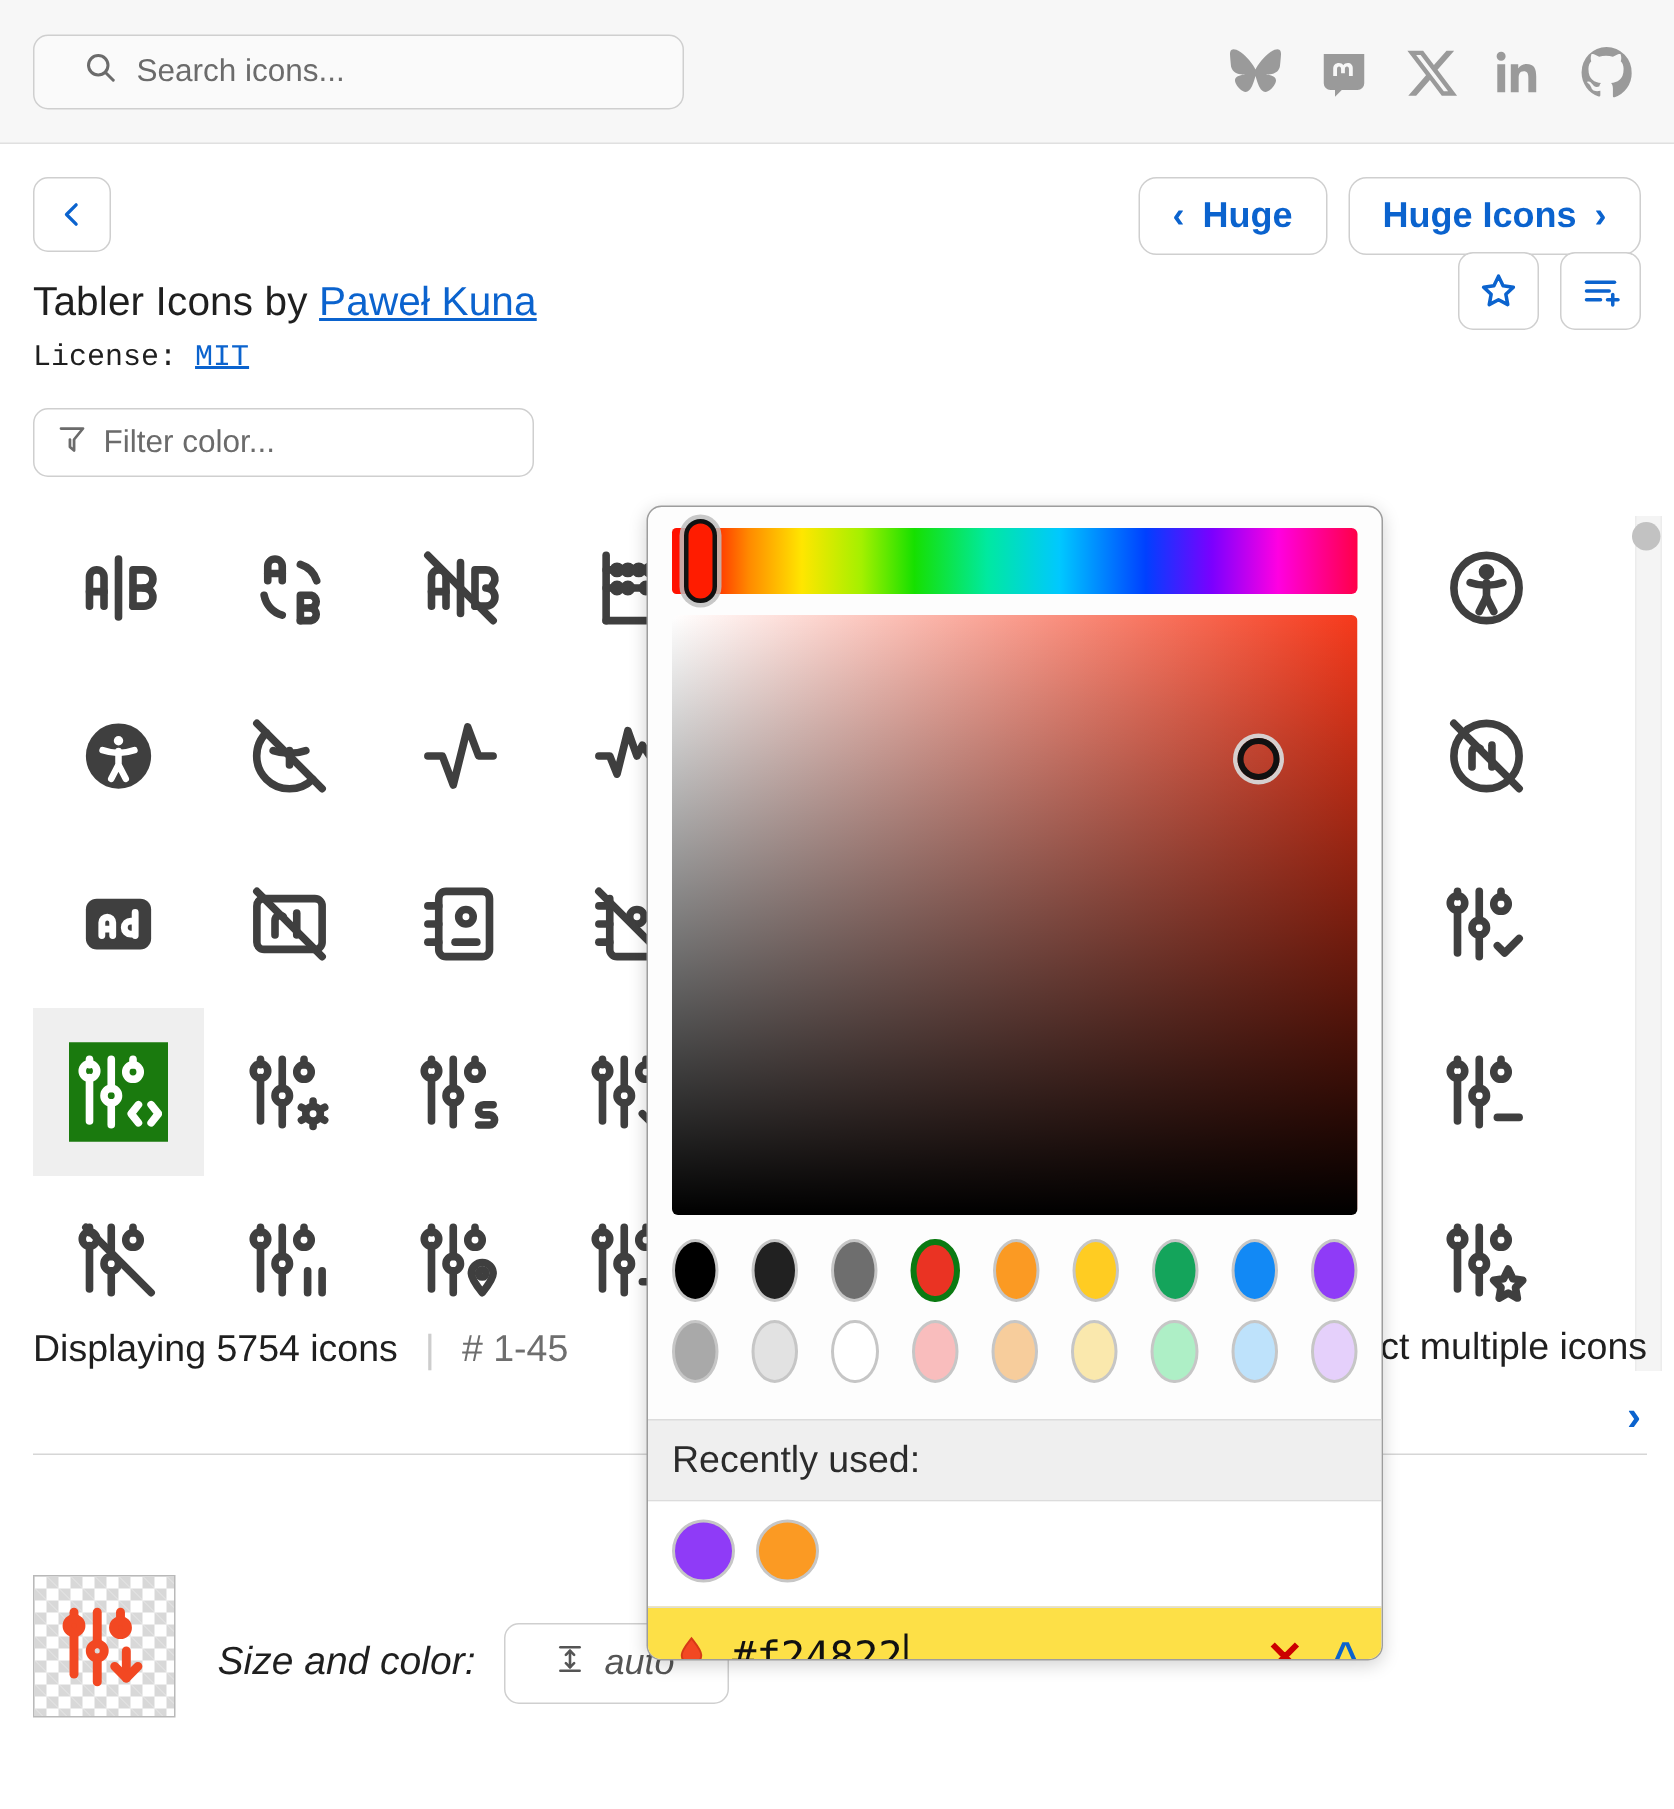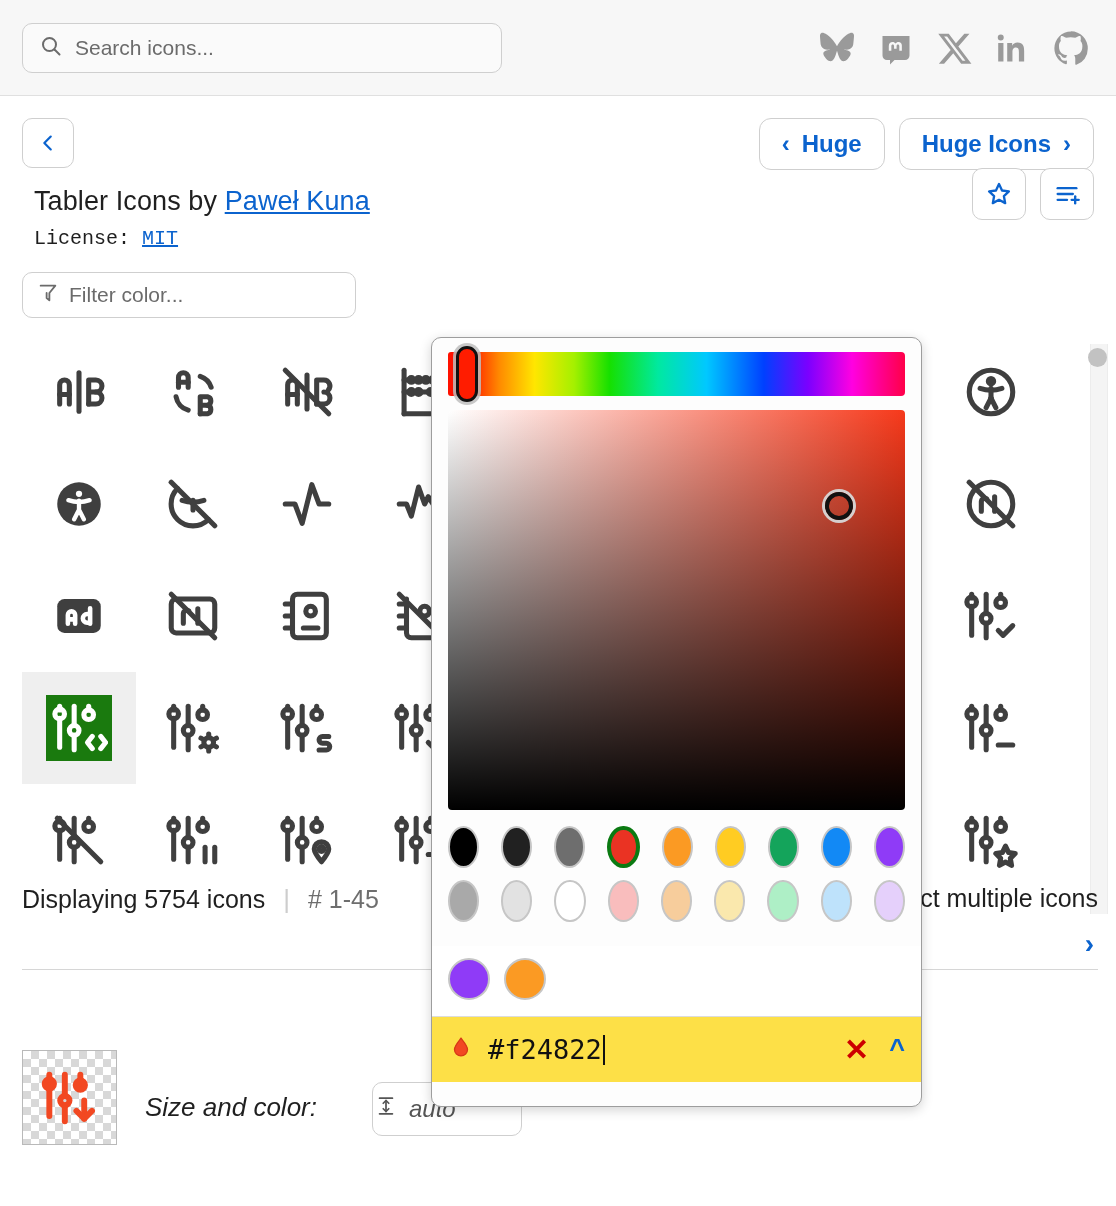--- a/index.html
+++ b/index.html
@@ -13,23 +13,23 @@
     overflow: hidden;
   }
 
   
   .topbar {
     position: absolute; left:0; top:0; width:1116px; height:96px;
     background:#f7f7f7; border-bottom:1px solid #e0e0e0;
     display:flex; align-items:center; padding: 0 22px;
   }
   .search-box {
-    width: 480px; height: 50px;
+    width: 434px; height: 50px;
     background:#fafafa; border:1px solid #cfcfcf; border-radius:10px;
-    display:flex; align-items:center; gap:12px; padding: 0 16px;
+    display:flex; align-items:center; gap:12px; padding: 0 32px;
   }
   .search-box .ph { color:#6b6b6b; font-size:21px; }
   .socials { margin-left:auto; display:flex; align-items:center; gap:22px; padding-right:4px;}
   .socials svg { display:block; fill:#9a9a9a; }
 
   
   .content { position:absolute; left:0; top:96px; width:1116px; }
 
   .nav-row { position:relative; height:78px; }
   .back-btn {
@@ -38,21 +38,21 @@
     display:flex; align-items:center; justify-content:center;
   }
   .pill-group { position:absolute; right:22px; top:22px; display:flex; gap:14px; }
   .pill {
     height:52px; border:1px solid #cfcfcf; border-radius:12px; background:#fff;
     display:flex; align-items:center; gap:12px; padding: 0 22px;
     color:#0b63ce; font-size:24px; font-weight:bold;
   }
   .chev { color:#0b63ce; font-size:24px; font-weight:bold; line-height:1; }
 
-  .title-row { padding: 12px 22px 0 34px; position:relative; }
+  .title-row { padding: 12px 22px 0 22px; position:relative; }
   .title { font-size:27px; letter-spacing:.1px; }
   .title a, .license a { color:#0b63ce; text-decoration:underline; }
   .license { font-size:20px; margin-top:10px;font-family:Liberation Mono, monospace; }
 
   .icon-actions { position:absolute; right:22px; top:-6px; display:flex; gap:14px; }
   .sq-btn {
     width:54px; height:52px; border:1px solid #cfcfcf; border-radius:10px; background:#fff;
     display:flex; align-items:center; justify-content:center;
   }
   .sq-btn svg { stroke:#0b63ce; }
@@ -109,21 +109,21 @@
       linear-gradient(45deg, #d8d8d8 25%, transparent 25%, transparent 75%, #d8d8d8 75%),
       linear-gradient(45deg, #d8d8d8 25%, transparent 25%, transparent 75%, #d8d8d8 75%);
     background-size: 16px 16px; background-position: 0 0, 8px 8px;
     background-color:#fff;
     display:flex; align-items:center; justify-content:center;
   }
   .size-label { position:absolute; left:145px; top:56px; font-size:26px; }
   .size-select {
     position:absolute; left:336px; top:46px; width:150px; height:54px;
     border:1px solid #cfcfcf; border-radius:10px; background:#fff;
-    display:flex; align-items:center; gap:12px; padding: 0 2px; color:#555; font-size:24px;margin-left:36px;
+    display:flex; align-items:center; gap:12px; padding: 0 32px; color:#555; font-size:24px;
   }
 
   
   .picker {
     position:absolute; left:431px; top:337px; width:491px; height:770px;
     background:#fdfdfd; border:1px solid #9d9d9d; border-radius:10px;
     box-shadow: 0 3px 12px rgba(0,0,0,.18);
     overflow:hidden;
   }
   .hue-wrap { position:relative; margin:14px 16px 0 16px; height:44px; }
@@ -930,20 +930,21 @@
         <div class="sw" style="background: rgb(226, 226, 226);"></div>
         <div class="sw" style="background: rgb(255, 255, 255);"></div>
         <div class="sw" style="background: rgb(249, 189, 189);"></div>
         <div class="sw" style="background: rgb(247, 205, 156);"></div>
         <div class="sw" style="background: rgb(250, 232, 173);"></div>
         <div class="sw" style="background: rgb(174, 239, 198);"></div>
         <div class="sw" style="background: rgb(190, 226, 251);"></div>
         <div class="sw" style="background: rgb(229, 208, 251);"></div>
       </div>
   </div>
+  <div class="recent-head">Recently used:</div>
   <div class="recent-row" id="recent-row">
       <div class="sw" style="background: rgb(143, 59, 247);"></div>
       <div class="sw" style="background: rgb(251, 154, 35);"></div>
     </div>
   <div class="hexbar">
     <span>
       <svg width="26" height="28" viewBox="0 0 24 24" fill="#f24822" stroke="#d63a16" stroke-width="1.2">
         <path d="M12 3c3.2 4.1 6 7.3 6 10.3A6 6 0 0 1 6 13.3C6 10.3 8.8 7.1 12 3z"></path>
       </svg>
     </span>

